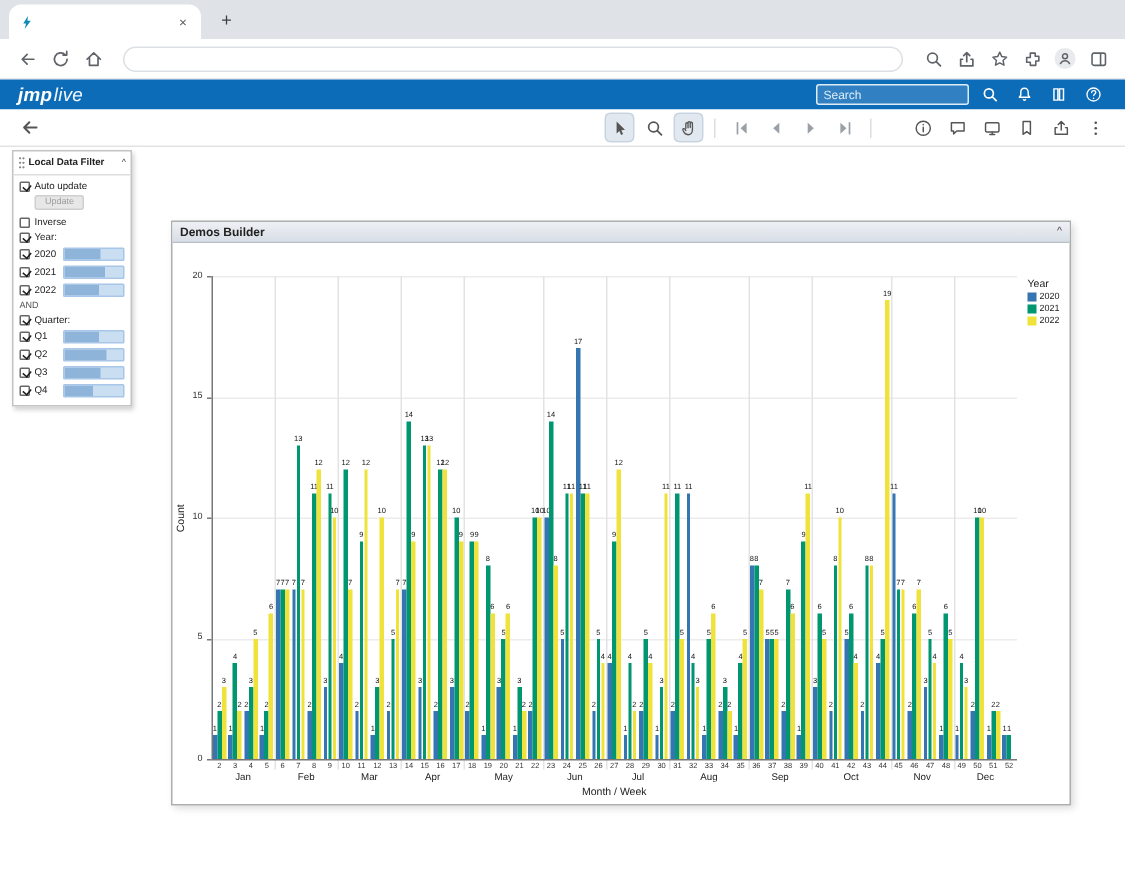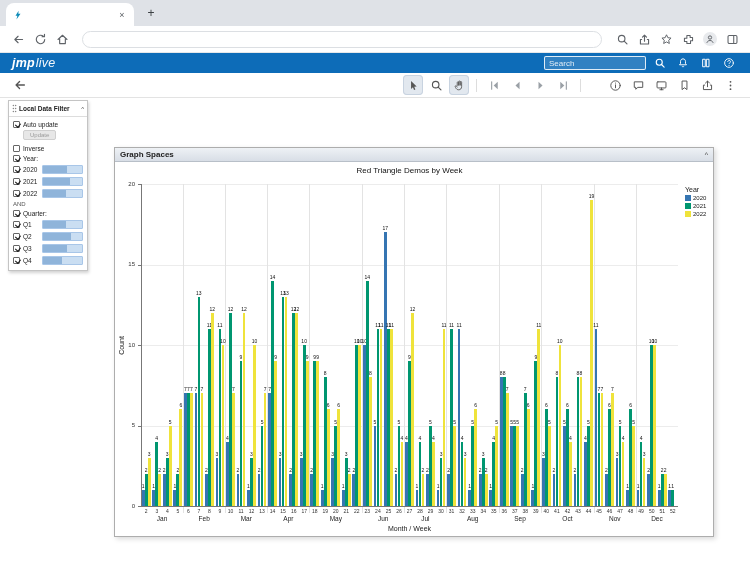--- a/index.html
+++ b/index.html
@@ -345,25 +345,24 @@
             <span class="fp-bar">
               <span class="fp-bar-fill" style="width: 48%;"></span>
             </span>
           </div>
         </div>
     </div>
   </aside>
 
   <section class="gb-card">
     <div class="gb-header">
-      <span>Graph Spaces</span>
+      <span>Demos Builder</span>
       <span class="chev">^</span>
     </div>
     <div id="chart">
-        <div class="ctitle" style="left: 26px; top: 4px; width: 537px;">Red Triangle Demos by Week</div>
         <div style="left: 23px; top: 344px; width: 3px; height: 1px; background: rgb(119, 119, 119);"></div>
         <div class="ytick" style="left: 0px; top: 340.5px; width: 20px;">0</div>
         <div class="grid" style="left: 26px; top: 263.5px; width: 537px;"></div>
         <div style="left: 23px; top: 263.5px; width: 3px; height: 1px; background: rgb(119, 119, 119);"></div>
         <div class="ytick" style="left: 0px; top: 260px; width: 20px;">5</div>
         <div class="grid" style="left: 26px; top: 183px; width: 537px;"></div>
         <div style="left: 23px; top: 183px; width: 3px; height: 1px; background: rgb(119, 119, 119);"></div>
         <div class="ytick" style="left: 0px; top: 179.5px; width: 20px;">10</div>
         <div class="grid" style="left: 26px; top: 102.5px; width: 537px;"></div>
         <div style="left: 23px; top: 102.5px; width: 3px; height: 1px; background: rgb(119, 119, 119);"></div>

